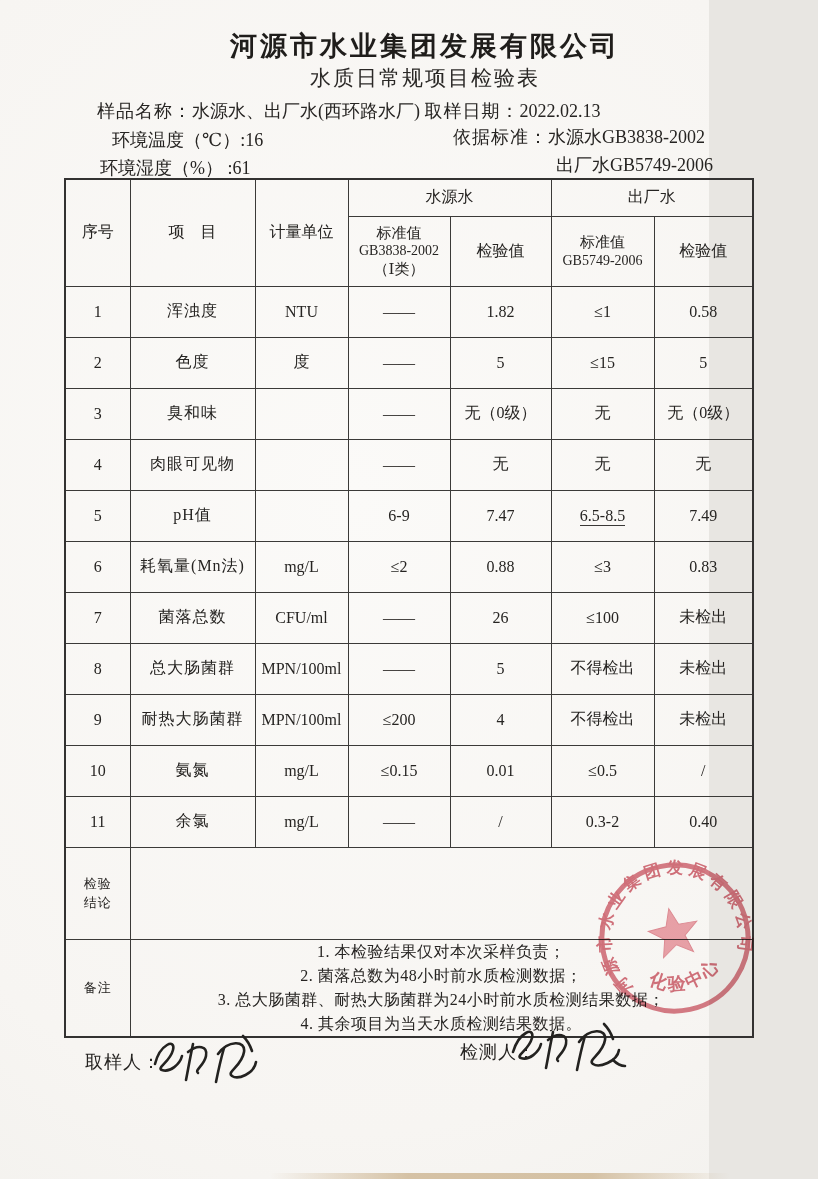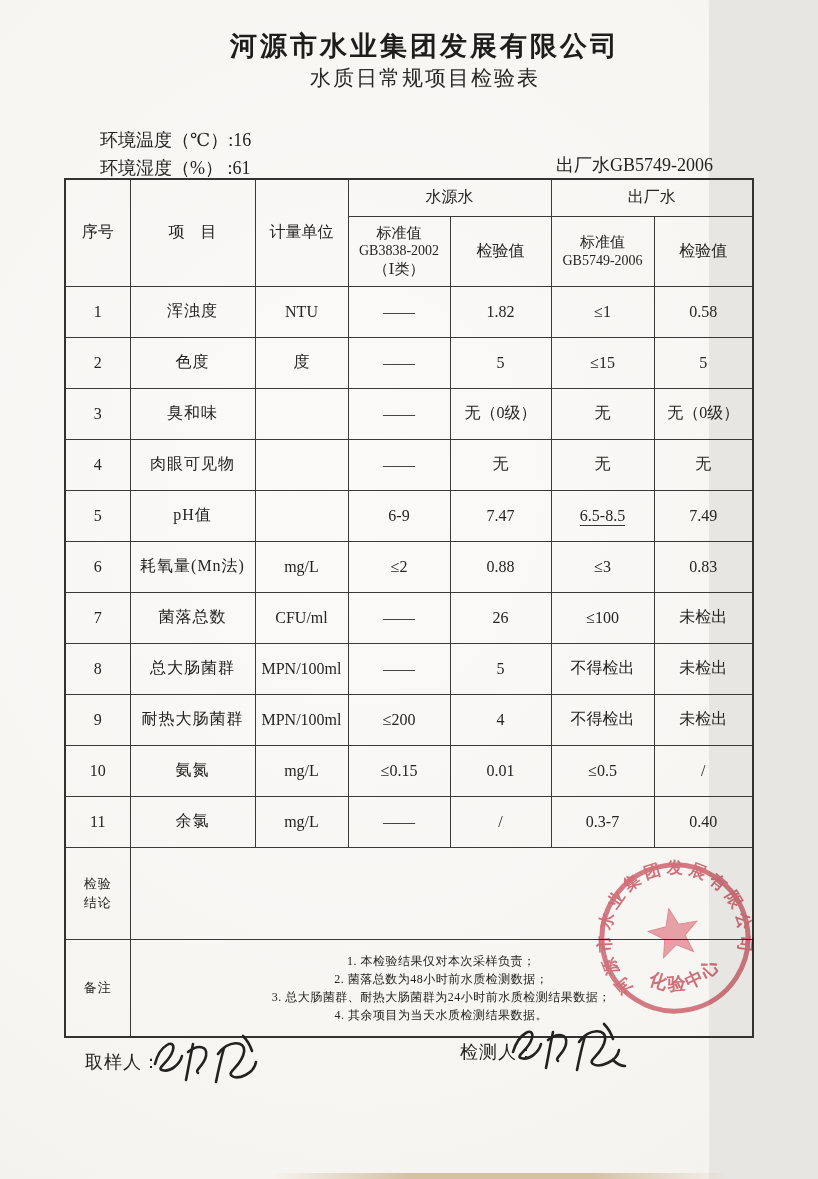--- a/index.html
+++ b/index.html
@@ -24,21 +24,21 @@
     position:absolute;left:0;top:28px;width:850px;
     text-align:center;font-size:27px;font-weight:700;letter-spacing:3px;
     color:#1f1d1b;
   }
   .form-title{
     position:absolute;left:0;top:64px;width:850px;
     text-align:center;font-size:21px;letter-spacing:2px;color:#2a2826;
   }
   .info-line{position:absolute;font-size:18px;color:#262422;white-space:nowrap;}
   .il-1{left:97px;top:99px;}
-  .il-2{left:100px;top:128px;}
+  .il-2{left:112px;top:128px;}
   .il-3{left:100px;top:156px;}
   .il-std1{left:453px;top:125px;}
   .il-std2{left:556px;top:153px;text-align:center;}
   .lbl{letter-spacing:1px;}
 
   .report-table{
     position:absolute;left:64px;top:178px;
     width:688px;height:860px;
     border-collapse:collapse;table-layout:fixed;
     font-size:16px;color:#262422;
@@ -54,21 +54,21 @@
   .hdr-sub{height:70px;}
   .std-head{font-size:15px;line-height:1.25;}
   .std-head .gb{font-size:14px;}
   .row-concl{height:92px;}
   .row-remark{height:98px;}
   .cell-item{text-align:left;padding-left:10px;letter-spacing:1px;}
   .u-line{border-bottom:1.2px solid #3a3836;padding-bottom:1px;}
   .concl-label,.remark-label{font-size:13px;letter-spacing:1px;line-height:1.5;}
   .remark-content{
     text-align:left;vertical-align:middle;padding:6px 8px 6px 10px;
-    font-size:12px;line-height:1.5;letter-spacing:.5px;
+    font-size:16px;line-height:1.5;letter-spacing:.5px;
   }
   .remark-content div{white-space:nowrap;}
 
   .stamp{
     position:absolute;left:595px;top:858px;width:160px;height:160px;
     transform:rotate(-12deg);
     opacity:.88;mix-blend-mode:multiply;
     pointer-events:none;
   }
   .stamp text{font-family:"Liberation Serif","DejaVu Serif",serif;}
@@ -81,23 +81,25 @@
   .sig-tester{left:505px;top:1016px;}
 </style>
 </head>
 <body>
 
 <div class="paper">
 
   <div class="company-title">河源市水业集团发展有限公司</div>
   <div class="form-title">水质日常规项目检验表</div>
 
+  <div class="info-line il-1"><span class="lbl">样品名称：</span><span>水源水、出厂水(西环路水厂)</span><span> </span><span class="lbl">取样日期：</span><span>2022.02.13</span></div>
 
   <div class="info-line il-2">环境温度（℃）:16</div>
   <div class="info-line il-3">环境湿度（%） :61</div>
+  <div class="info-line il-std1"><span class="lbl">依据标准：</span><span>水源水GB3838-2002</span></div>
   <div class="info-line il-std2">出厂水GB5749-2006</div>
 
   <table class="report-table">
     <colgroup>
       <col style="width:65px">
         <col style="width:125px">
         <col style="width:93px">
       <col style="width:102px">
         <col style="width:101px">
         <col style="width:103px">
@@ -214,21 +216,21 @@
           <td>0.01</td>
           <td>≤0.5</td>
           <td>/</td>
         </tr>
         <tr>
           <td>11</td>
           <td class="cell-item">余氯</td>
           <td>mg/L</td>
           <td>——</td>
           <td>/</td>
-          <td>0.3-7</td>
+          <td>0.3-2</td>
           <td>0.40</td>
         </tr>
         <tr class="row-concl">
         <td class="concl-label">
           <div>检验</div>
           <div>结论</div>
         </td>
         <td colspan="6"></td>
       </tr>
       <tr class="row-remark">

